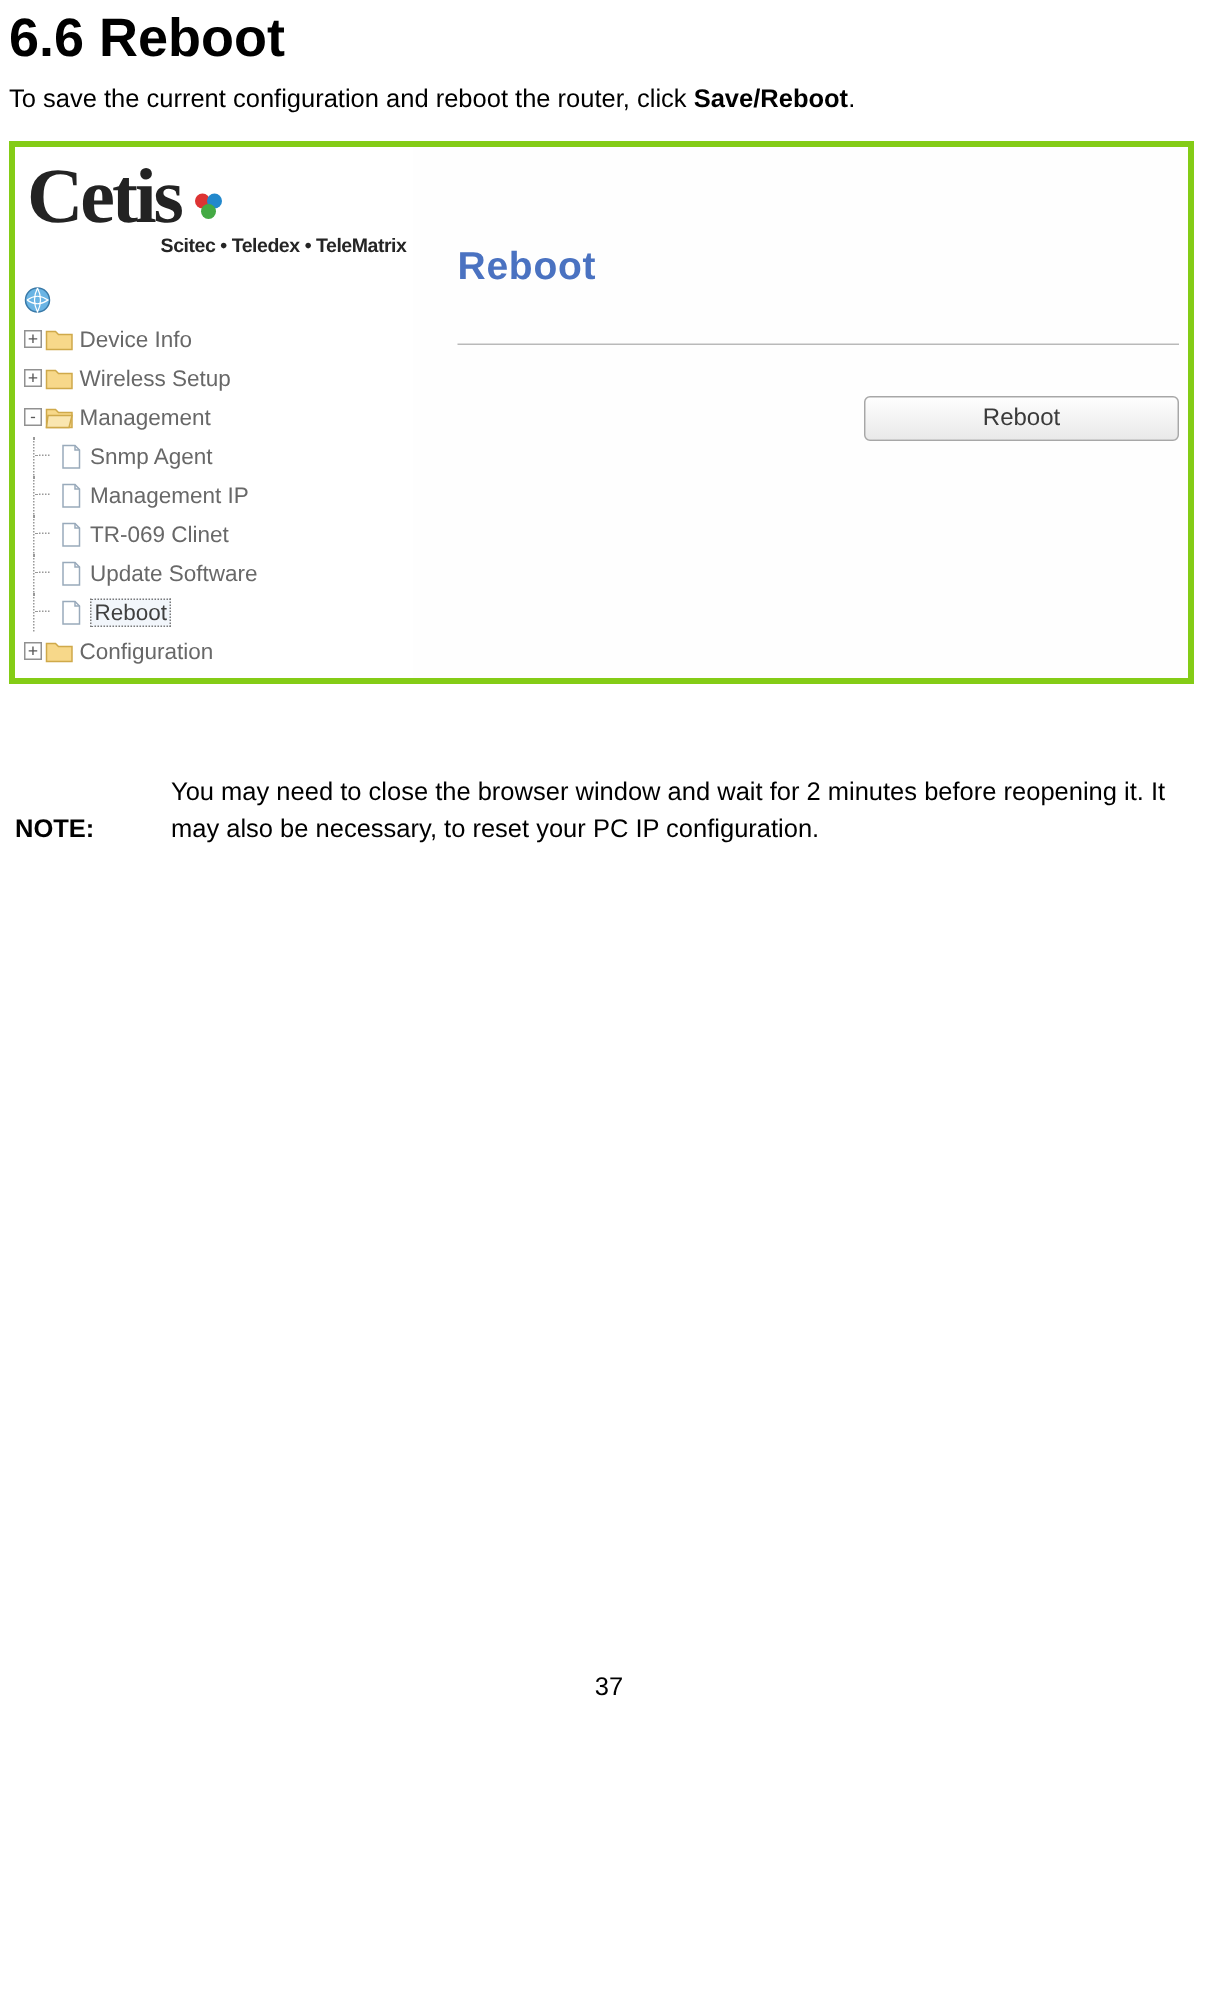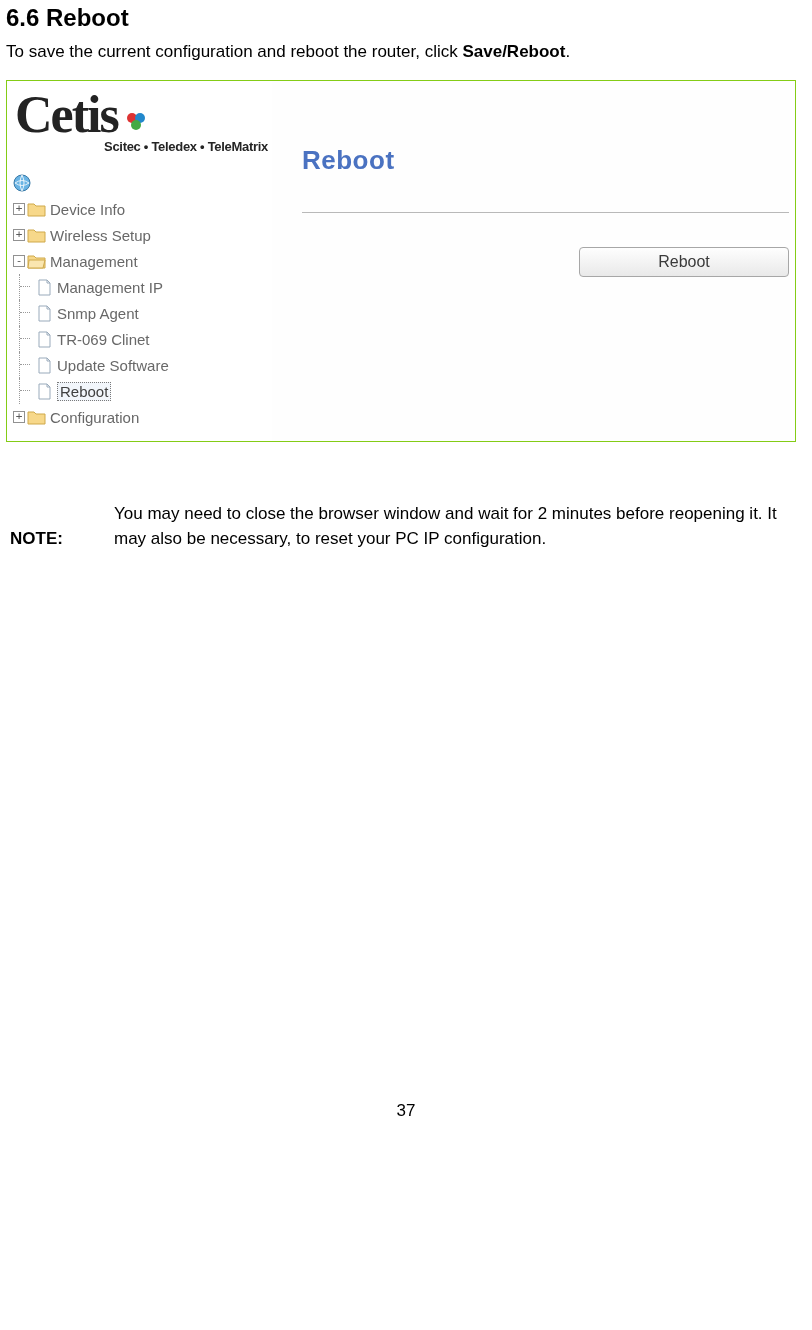--- a/index.html
+++ b/index.html
@@ -8,33 +8,33 @@
       padding: 0;
     }
     body {
       font-family: Verdana, Arial, sans-serif;
       color: #000;
       background: #fff;
       width: 812px;
       padding: 0 6px;
     }
     .section-heading {
-      font-size: 24px;
+      font-size: 36px;
       font-weight: bold;
       margin: 4px 0 10px 0;
     }
     .intro-text {
       font-size: 17px;
       margin-bottom: 18px;
     }
     .intro-text .bold {
       font-weight: bold;
     }
     .screenshot-frame {
-      border: 1px solid #84cc16;
+      border: 4px solid #84cc16;
       background: #fefefe;
       margin-bottom: 60px;
       width: 790px;
       height: 362px;
       overflow: hidden;
       position: relative;
     }
     .frame-inner {
       display: flex;
       height: 100%;
@@ -276,32 +276,32 @@
         </div>
 
         <div class="tree-row">
           <span class="dotted-v dotted-el"></span>
           <span class="page-icon">
             <svg width="15" height="17" viewBox="0 0 15 17">
                 <path d="M2 1 L10 1 L13 4 L13 16 L2 16 Z" fill="#fff" stroke="#9ab"></path>
                 <path d="M10 1 L10 4 L13 4" fill="none" stroke="#9ab"></path>
               </svg>
           </span>
+          <span class="tree-label">Snmp Agent</span>
+        </div>
+
+        <div class="tree-row">
+          <span class="dotted-v dotted-el"></span>
+          <span class="page-icon">
+            <svg width="15" height="17" viewBox="0 0 15 17">
+                <path d="M2 1 L10 1 L13 4 L13 16 L2 16 Z" fill="#fff" stroke="#9ab"></path>
+                <path d="M10 1 L10 4 L13 4" fill="none" stroke="#9ab"></path>
+              </svg>
+          </span>
           <span class="tree-label">Management IP</span>
-        </div>
-
-        <div class="tree-row">
-          <span class="dotted-v dotted-el"></span>
-          <span class="page-icon">
-            <svg width="15" height="17" viewBox="0 0 15 17">
-                <path d="M2 1 L10 1 L13 4 L13 16 L2 16 Z" fill="#fff" stroke="#9ab"></path>
-                <path d="M10 1 L10 4 L13 4" fill="none" stroke="#9ab"></path>
-              </svg>
-          </span>
-          <span class="tree-label">Snmp Agent</span>
         </div>
 
         <div class="tree-row">
           <span class="dotted-v dotted-el"></span>
           <span class="page-icon">
             <svg width="15" height="17" viewBox="0 0 15 17">
                 <path d="M2 1 L10 1 L13 4 L13 16 L2 16 Z" fill="#fff" stroke="#9ab"></path>
                 <path d="M10 1 L10 4 L13 4" fill="none" stroke="#9ab"></path>
               </svg>
           </span>

